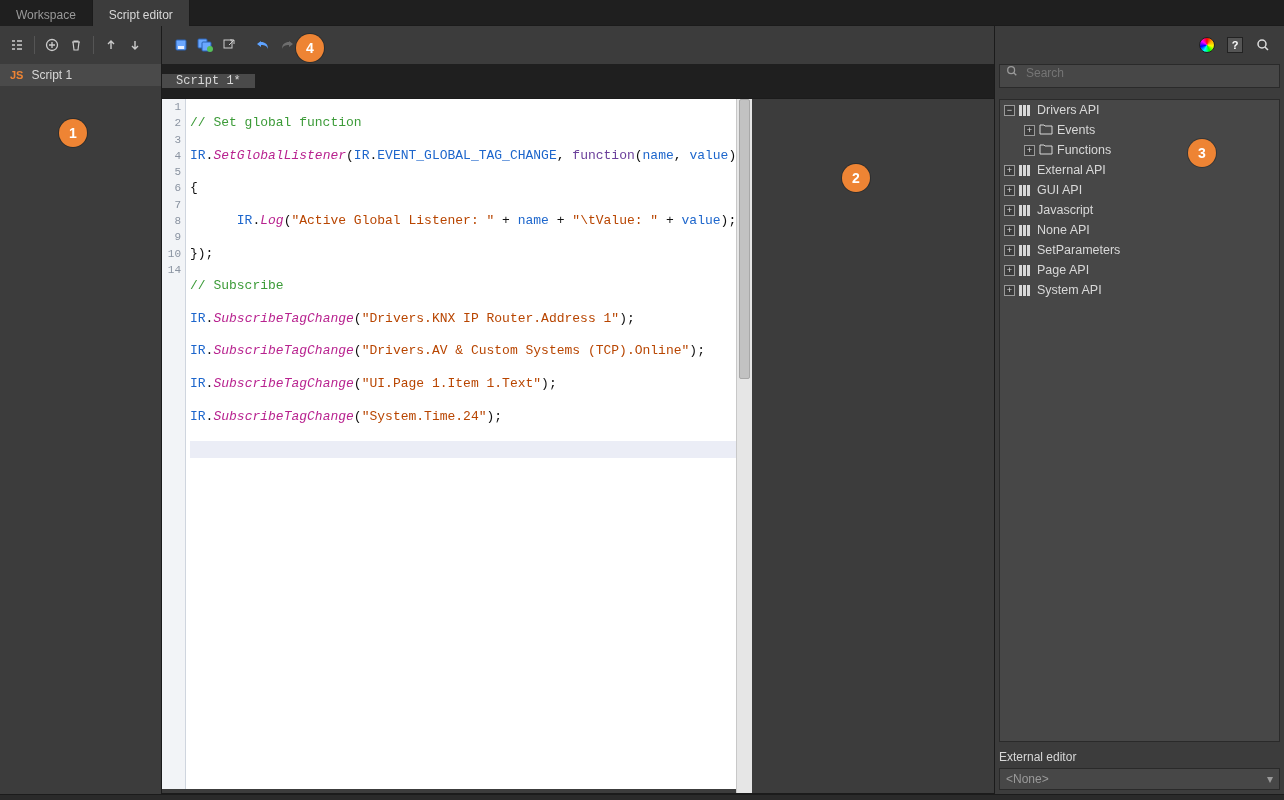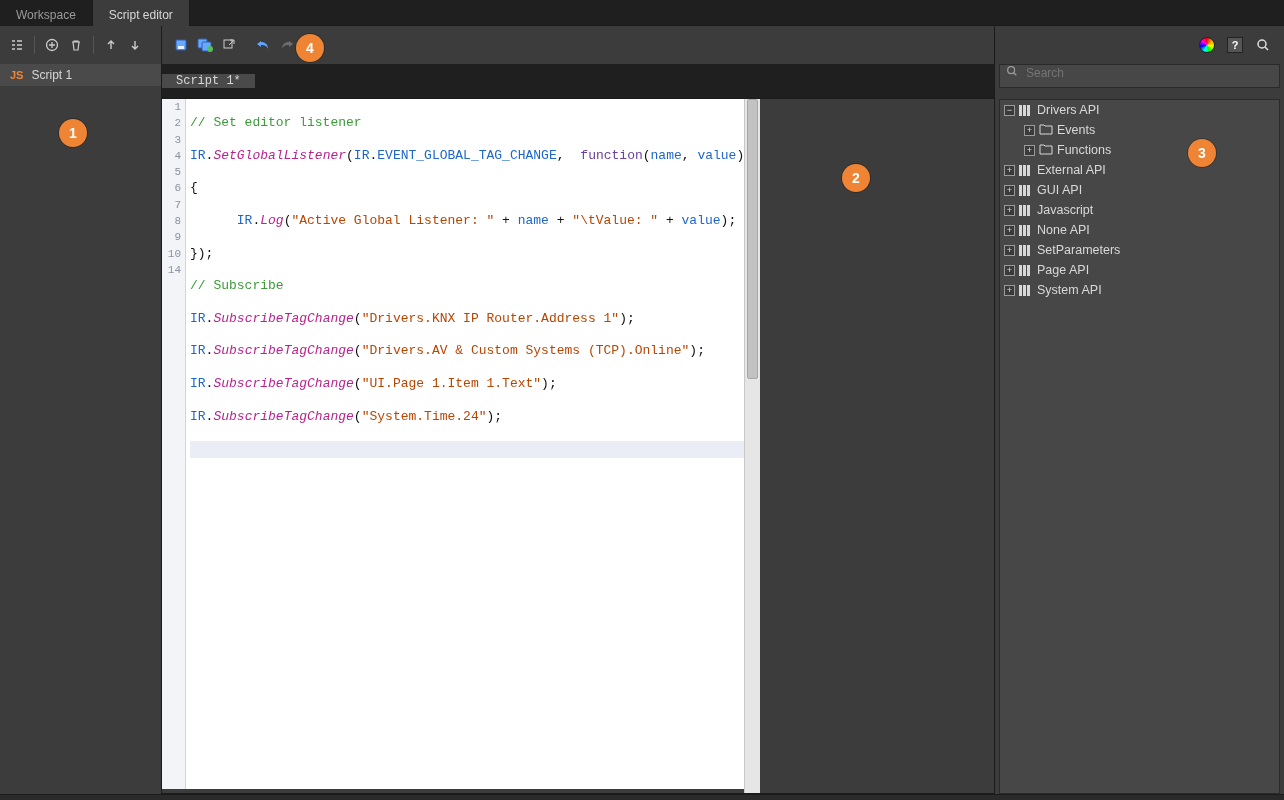--- a/index.html
+++ b/index.html
@@ -132,21 +132,21 @@
     font-size:11px;
     padding-top:0;
   }
   .gutter div{height:16.3px;padding-right:4px;}
   .code{flex:1;white-space:pre;padding-left:4px;position:relative;}
   .code .line{height:16.3px;}
   .code .cur{background:var(--cur-line);}
   .c-comment{color:var(--code-comment);}
   .c-id{color:var(--code-ident);}
   .c-m{color:var(--code-method);font-style:italic;}
-  .c-kw{color:var(--code-keyword);margin-left:8px;}
+  .c-kw{color:var(--code-keyword);}
   .c-s{color:var(--code-string);}
   .c-p{color:var(--code-punc);}
 
   .vscroll{
     width:16px;flex:none;background:#e6e6e6;position:relative;
     border-left:1px solid #c8c8c8;
   }
   .vscroll .thumb{
     position:absolute;left:2px;right:2px;top:0;height:280px;
     background:#c2c2c2;border:1px solid #a8a8a8;border-radius:2px;
@@ -325,21 +325,21 @@
           <div>4</div>
           <div>5</div>
           <div>6</div>
           <div>7</div>
           <div>8</div>
           <div>9</div>
           <div>10</div>
           <div>14</div>
         </div>
         <div class="code">
-<div class="line"><span class="c-comment">// Set editor listener</span></div>
+<div class="line"><span class="c-comment">// Set global function</span></div>
 <div class="line"><span class="c-id">IR</span><span class="c-p">.</span><span class="c-m">SetGlobalListener</span><span class="c-p">(</span><span class="c-id">IR</span><span class="c-p">.</span><span class="c-id">EVENT_GLOBAL_TAG_CHANGE</span><span class="c-p">, </span><span class="c-kw">function</span><span class="c-p">(</span><span class="c-id">name</span><span class="c-p">, </span><span class="c-id">value</span><span class="c-p">)</span></div>
 <div class="line"><span class="c-p">{</span></div>
 <div class="line">      <span class="c-id">IR</span><span class="c-p">.</span><span class="c-m">Log</span><span class="c-p">(</span><span class="c-s">"Active Global Listener: "</span><span class="c-p"> + </span><span class="c-id">name</span><span class="c-p"> + </span><span class="c-s">"\tValue: "</span><span class="c-p"> + </span><span class="c-id">value</span><span class="c-p">);</span></div>
 <div class="line"><span class="c-p">});</span></div>
 <div class="line"><span class="c-comment">// Subscribe</span></div>
 <div class="line"><span class="c-id">IR</span><span class="c-p">.</span><span class="c-m">SubscribeTagChange</span><span class="c-p">(</span><span class="c-s">"Drivers.KNX IP Router.Address 1"</span><span class="c-p">);</span></div>
 <div class="line"><span class="c-id">IR</span><span class="c-p">.</span><span class="c-m">SubscribeTagChange</span><span class="c-p">(</span><span class="c-s">"Drivers.AV &amp; Custom Systems (TCP).Online"</span><span class="c-p">);</span></div>
 <div class="line"><span class="c-id">IR</span><span class="c-p">.</span><span class="c-m">SubscribeTagChange</span><span class="c-p">(</span><span class="c-s">"UI.Page 1.Item 1.Text"</span><span class="c-p">);</span></div>
 <div class="line"><span class="c-id">IR</span><span class="c-p">.</span><span class="c-m">SubscribeTagChange</span><span class="c-p">(</span><span class="c-s">"System.Time.24"</span><span class="c-p">);</span></div>
 <div class="line cur"> </div>
@@ -461,20 +461,27 @@
         <span class="exp">+</span>
         <span class="api-icon">
             <span></span>
             <span></span>
             <span></span>
           </span>
         <span>System API</span>
       </div>
     </div>
 
+    <div class="ext-editor">
+      <div class="ext-editor-label">External editor</div>
+      <div class="ext-select">
+        <span>&lt;None&gt;</span>
+        <span class="chev">▾</span>
+      </div>
+    </div>
   </div>
 </div>
 
 <div class="statusbar"></div>
 
 <div class="callout" style="left:59px; top:119px;">1</div>
 <div class="callout" style="left:842px;top:164px;">2</div>
 <div class="callout" style="left:1188px;top:139px;">3</div>
 <div class="callout" style="left:296px;top:34px;">4</div>
 

